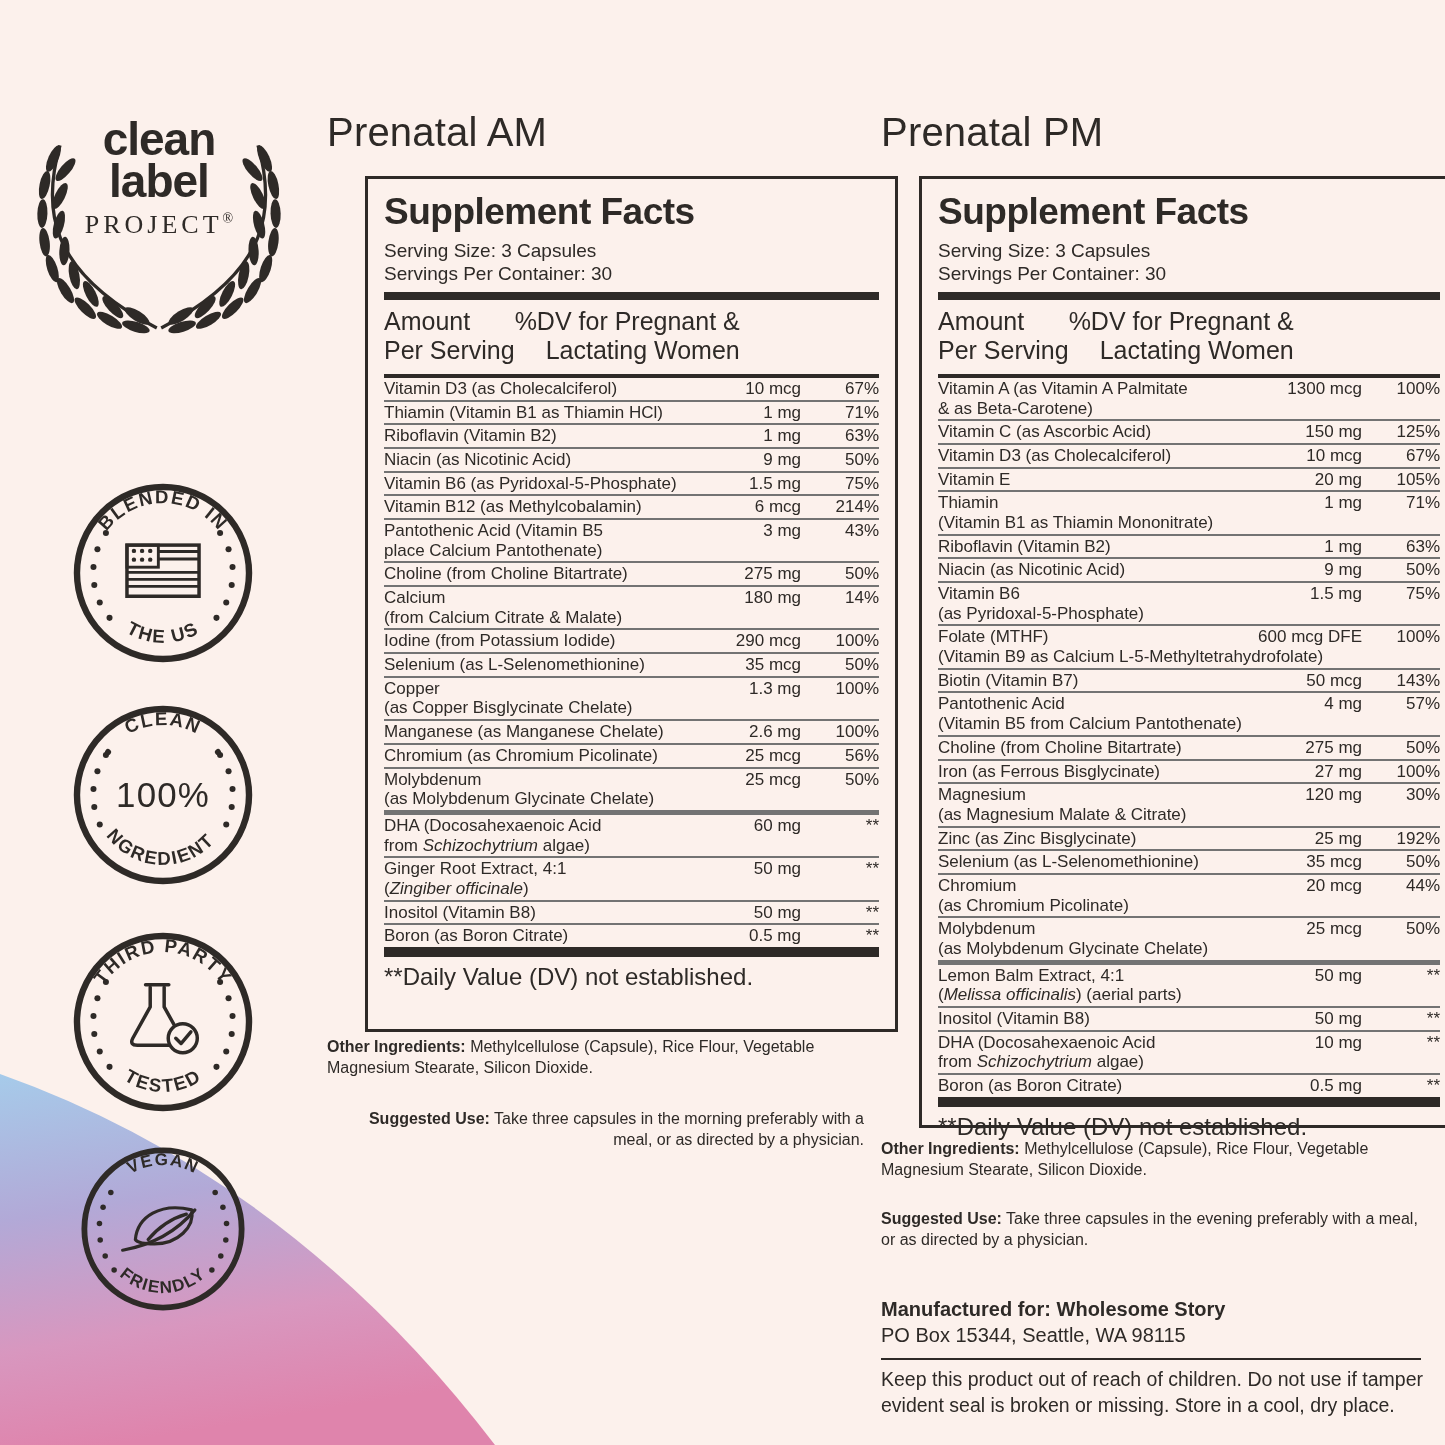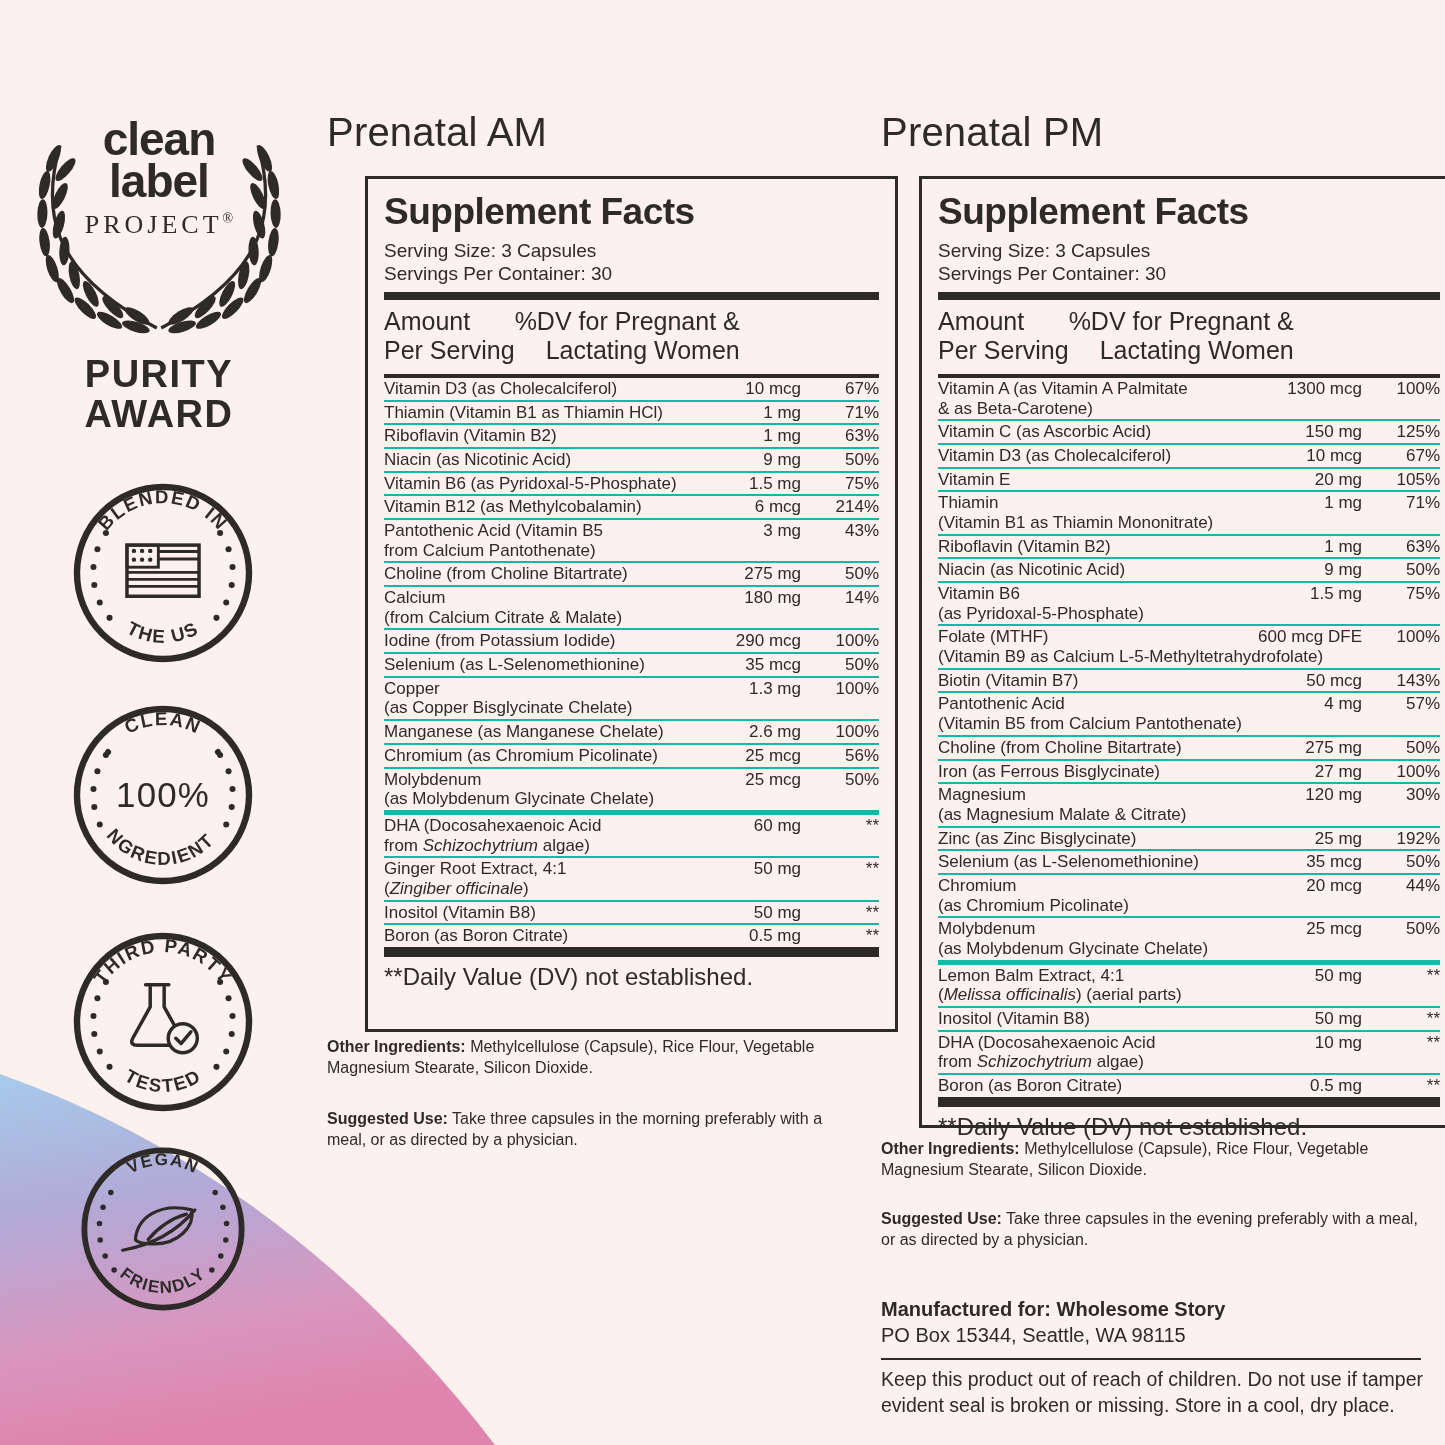--- a/index.html
+++ b/index.html
@@ -39,21 +39,21 @@
   .panel-am { left:327px; top:176px; width:533px; height:856px; }
   .panel-pm { left:881px; top:176px; width:540px; height:952px; }
   .sf-title { font-size:37px; font-weight:700; letter-spacing:-0.5px; margin:0 0 6px; }
   .serving { font-size:19px; line-height:1.22; }
   .bar-thick { height:8px; background:#2e2a27; margin:7px 0; }
   .bar-mid { height:4px; background:#2e2a27; margin:5px 0 0; }
   .sf-head { display:flex; justify-content:flex-start; font-size:25px;
     line-height:1.15; margin:5px 0 0; padding-bottom:4px; }
   .sf-head .right { text-align:right; }
   .sf-row { font-size:17px; line-height:1.1; padding:2px 0 1px;
-    border-bottom:2px solid #14b8a6; }
+    border-bottom:2px solid #737373; }
   .sf-row.sep-heavy { border-bottom-width:5px; }
   .sf-row.sep-none { border-bottom:none; }
   .sf-line1 { display:flex; align-items:baseline; }
   .sf-name { flex:1; padding-right:6px; }
   .sf-amt { min-width:100px; text-align:right; white-space:nowrap; }
   .sf-dv { width:78px; text-align:right; white-space:nowrap; }
   .sf-line2 { padding-top:1px; }
   .it { font-style:italic; }
   .endbar { height:10px; background:#2e2a27; margin:0 0 6px; }
   .footnote { font-size:24px; }
@@ -104,24 +104,20 @@
         <ellipse rx="13" ry="4.6" transform="translate(78,161) rotate(-133)"></ellipse>
         <ellipse rx="13" ry="4.6" transform="translate(100,169) rotate(-148)"></ellipse>
       </g>
       <use href="#branchL" transform="translate(240,0) scale(-1,1)"></use>
     </svg>
     <div class="logo-clean">
       <div>clean</div>
       <div>label</div>
     </div>
     <div class="logo-project"><span>PROJECT</span><sup>®</sup></div>
-    <div class="purity">
-      <div>PURITY</div>
-      <div>AWARD</div>
-    </div>
   </div>
 
   <svg class="badge" style="left:70px; top:480px;" width="186" height="186" viewBox="-80 -80 160 160">
     <circle r="74" fill="none" stroke="#2e2a27" stroke-width="5.5"></circle>
     <g fill="#2e2a27">
       <circle cx="49.1" cy="-34.4" r="2.6"></circle>
         <circle cx="56.4" cy="-20.5" r="2.6"></circle>
         <circle cx="59.8" cy="-5.2" r="2.6"></circle>
         <circle cx="59.1" cy="10.4" r="2.6"></circle>
         <circle cx="54.4" cy="25.4" r="2.6"></circle>
@@ -304,21 +300,21 @@
             <span class="sf-amt">6 mcg</span>
             <span class="sf-dv">214%</span>
           </div>
         </div>
         <div class="sf-row sep-thin">
           <div class="sf-line1">
             <span class="sf-name">Pantothenic Acid (Vitamin B5</span>
             <span class="sf-amt">3 mg</span>
             <span class="sf-dv">43%</span>
           </div>
-          <div class="sf-line2"><span>from Calcium Pantothenate)</span></div>
+          <div class="sf-line2"><span>place Calcium Pantothenate)</span></div>
         </div>
         <div class="sf-row sep-thin">
           <div class="sf-line1">
             <span class="sf-name">Choline (from Choline Bitartrate)</span>
             <span class="sf-amt">275 mg</span>
             <span class="sf-dv">50%</span>
           </div>
         </div>
         <div class="sf-row sep-thin">
           <div class="sf-line1">
@@ -401,21 +397,21 @@
             <span class="sf-amt">0.5 mg</span>
             <span class="sf-dv">**</span>
           </div>
         </div>
       </div>
     <div class="endbar"></div>
     <div class="footnote">**Daily Value (DV) not established.</div>
   </div>
 
   <p class="para" style="left:327px; top:1036px; width:537px; margin:0;"><span class="blead">Other Ingredients:</span><span> Methylcellulose (Capsule), Rice Flour, Vegetable Magnesium Stearate, Silicon Dioxide.</span></p>
-  <p class="para" style="left:327px; top:1108px; width:537px; margin:0;"><span class="blead">Suggested Use:</span><span> Take three capsules in the morning preferably with a meal, or as directed by a physician.</span></p>
+  <p class="para" style="left:327px; top:1108px; width:537px; margin:0;text-align:right;"><span class="blead">Suggested Use:</span><span> Take three capsules in the morning preferably with a meal, or as directed by a physician.</span></p>
 
   <div class="abs product-title" style="left:881px; top:110px;">Prenatal PM</div>
 
   <div class="panel panel-pm">
     <div class="sf-title">Supplement Facts</div>
     <div class="serving">Serving Size: 3 Capsules</div>
     <div class="serving">Servings Per Container: 30</div>
     <div class="bar-thick"></div>
     <div class="sf-head">
       <div>

